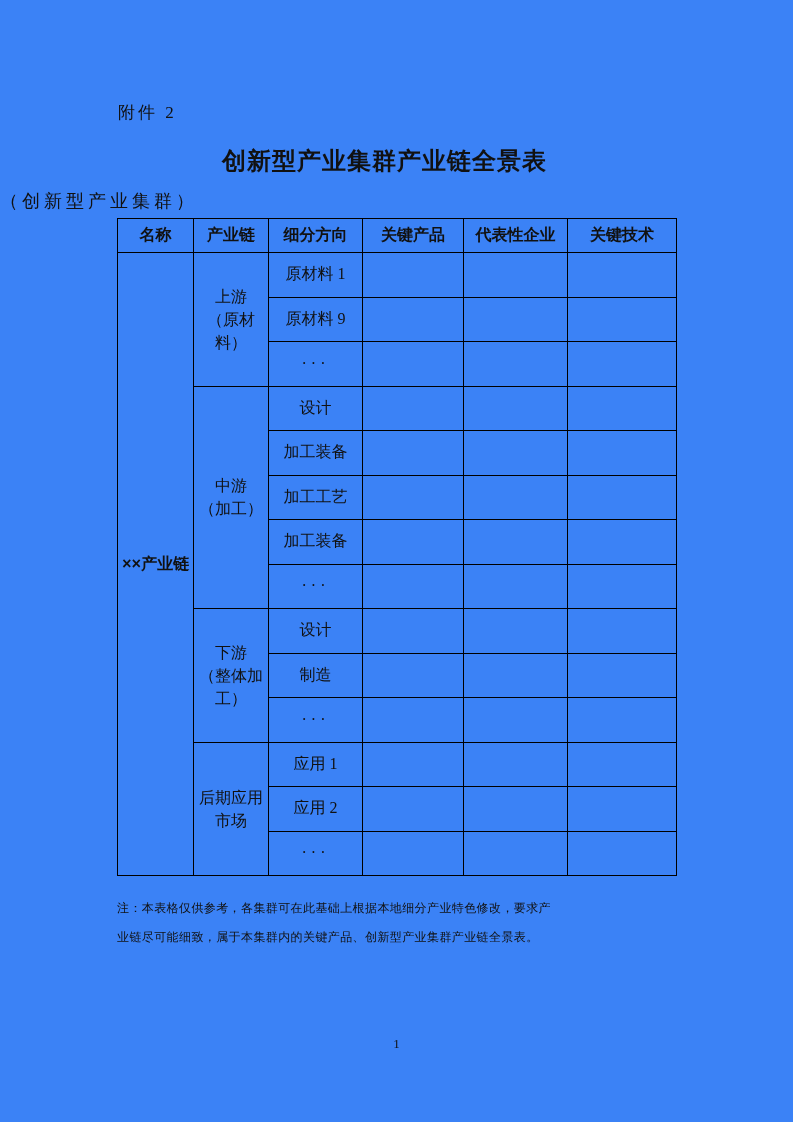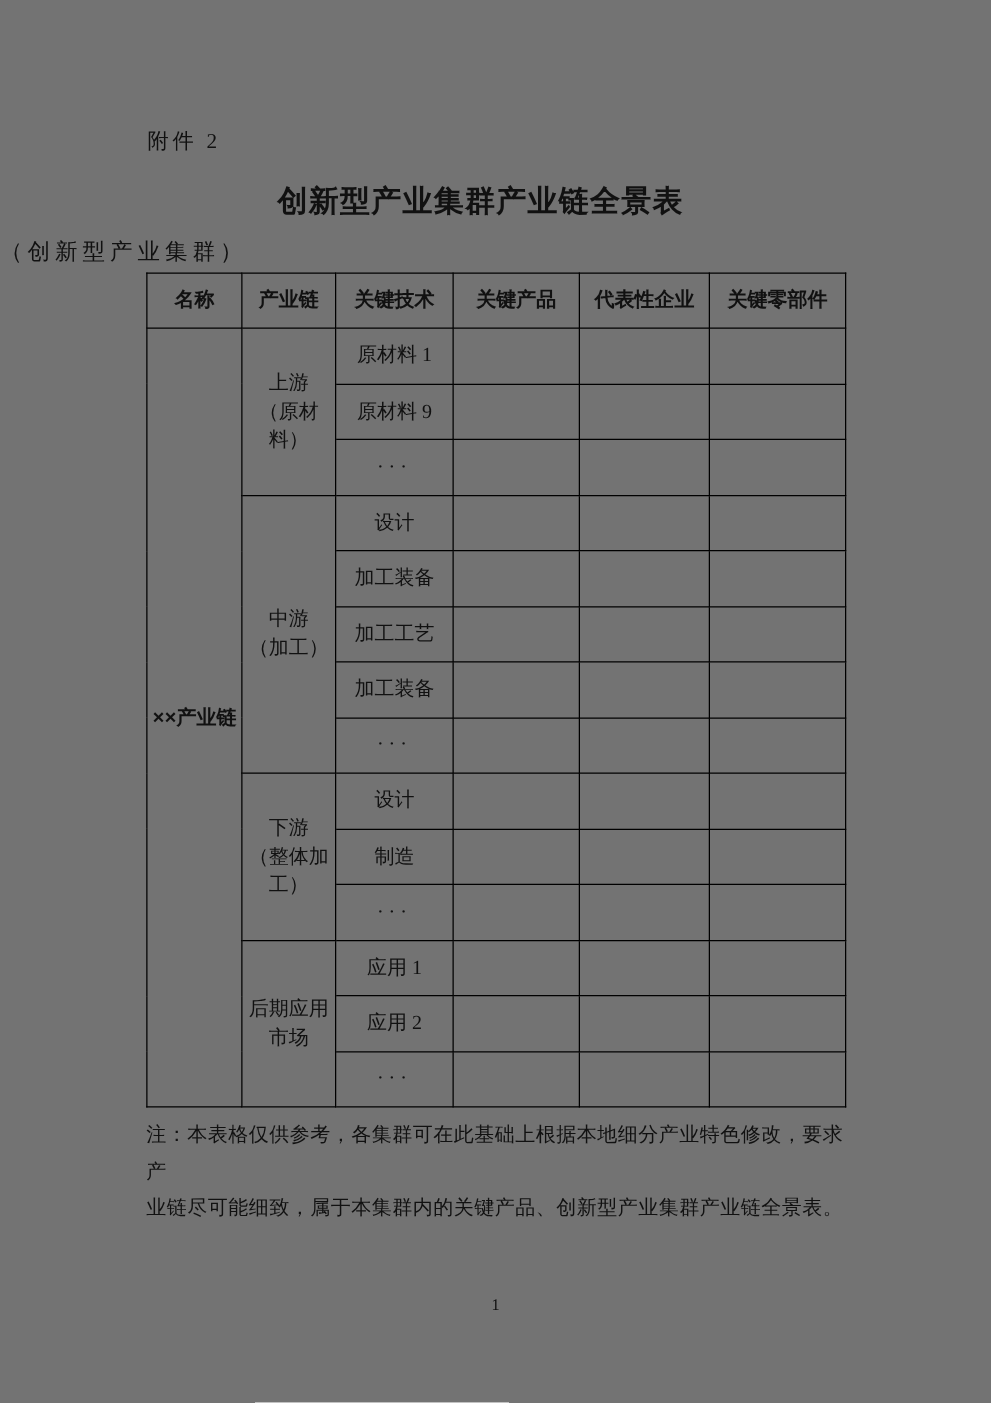--- a/index.html
+++ b/index.html
@@ -1,20 +1,20 @@
 <!DOCTYPE html>
 <html><head>
 <meta charset="utf-8">
 <style>
   html, body { margin: 0; padding: 0; background: #ffffff; }
   .page {
     position: relative;
     width: 793px;
     height: 1122px;
-    background: #737373;
+    background: #3b82f6;
     color: #111111;
     font-family: "Liberation Serif", serif;
     overflow: hidden;
   }
   .attachment {
     position: absolute;
     left: 118px;
     top: 101px;
     font-size: 17px;
     letter-spacing: 3px;
@@ -54,21 +54,21 @@
   table.panorama col.c4 { width: 101px; }
   table.panorama col.c5 { width: 104px; }
   table.panorama col.c6 { width: 109px; }
   table.panorama th, table.panorama td {
     border: 1px solid #000000;
     text-align: center;
     vertical-align: middle;
     padding: 0 4px;
     overflow: hidden;
   }
-  table.panorama thead tr { height: 44px; }
+  table.panorama thead tr { height: 34px; }
   table.panorama tbody tr { height: 44.5px; }
   table.panorama th {
     font-family: "Liberation Sans", sans-serif;
     font-weight: bold;
     font-size: 16px;
   }
   td.name-cell {
     font-family: Liberation Mono, monospace;
     font-weight: bold;
     white-space: nowrap;
@@ -78,21 +78,21 @@
     white-space: pre-line;
     line-height: 23px;
   }
   td.segment-cell { }
   td.dots { letter-spacing: 4px; }
   .note {
     position: absolute;
     left: 117px;
     top: 894px;
     width: 562px;
-    font-size: 16px;
+    font-size: 12px;
     line-height: 29px;
     letter-spacing: 0.4px;
   }
   .page-number {
     position: absolute;
     left: 0;
     top: 1036px;
     width: 793px;
     text-align: center;
     font-size: 13px;
@@ -115,24 +115,24 @@
         <col class="c2">
         <col class="c3">
         <col class="c4">
         <col class="c5">
         <col class="c6">
     </colgroup>
     <thead>
       <tr>
         <th>名称</th>
         <th>产业链</th>
-        <th>关键技术</th>
+        <th>细分方向</th>
         <th>关键产品</th>
         <th>代表性企业</th>
-        <th>关键零部件</th>
+        <th>关键技术</th>
       </tr>
     </thead>
     <tbody>
       <tr>
         <td class="name-cell" rowspan="14">××产业链</td>
         <td class="group-cell" rowspan="3">上游
 （原材料）</td>
         <td class="segment-cell">原材料 1</td>
         <td></td>
         <td></td>

